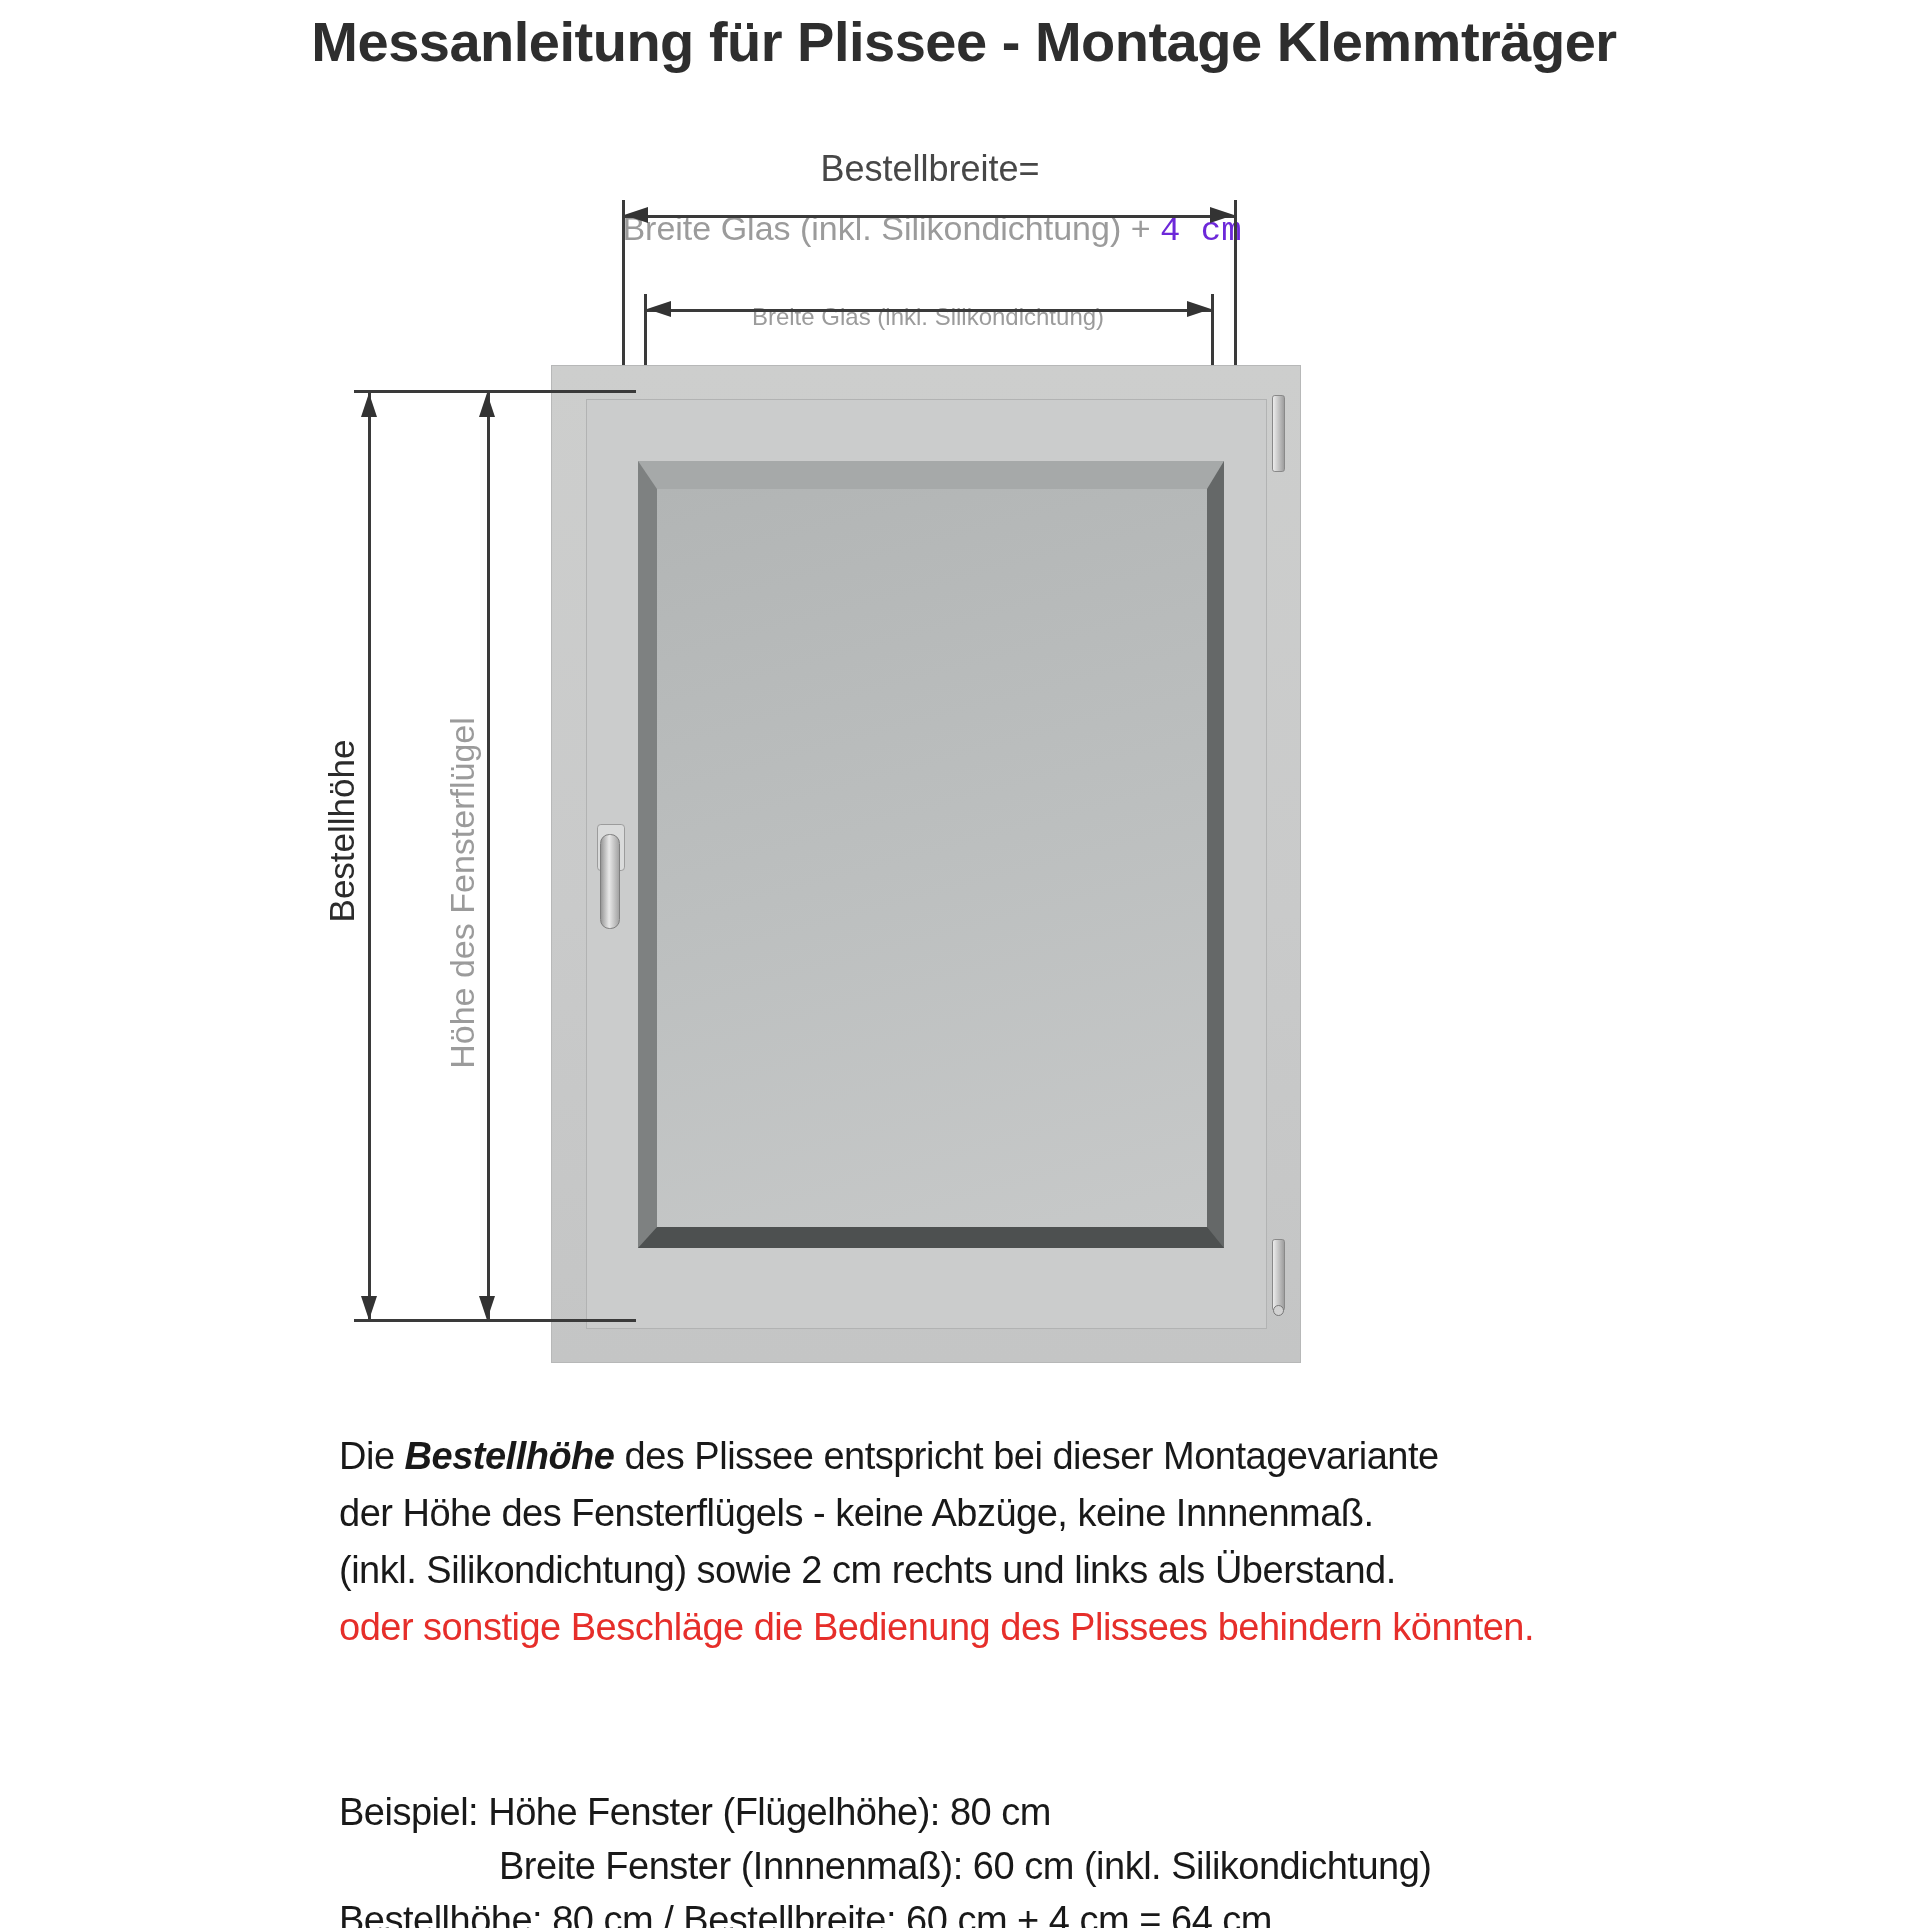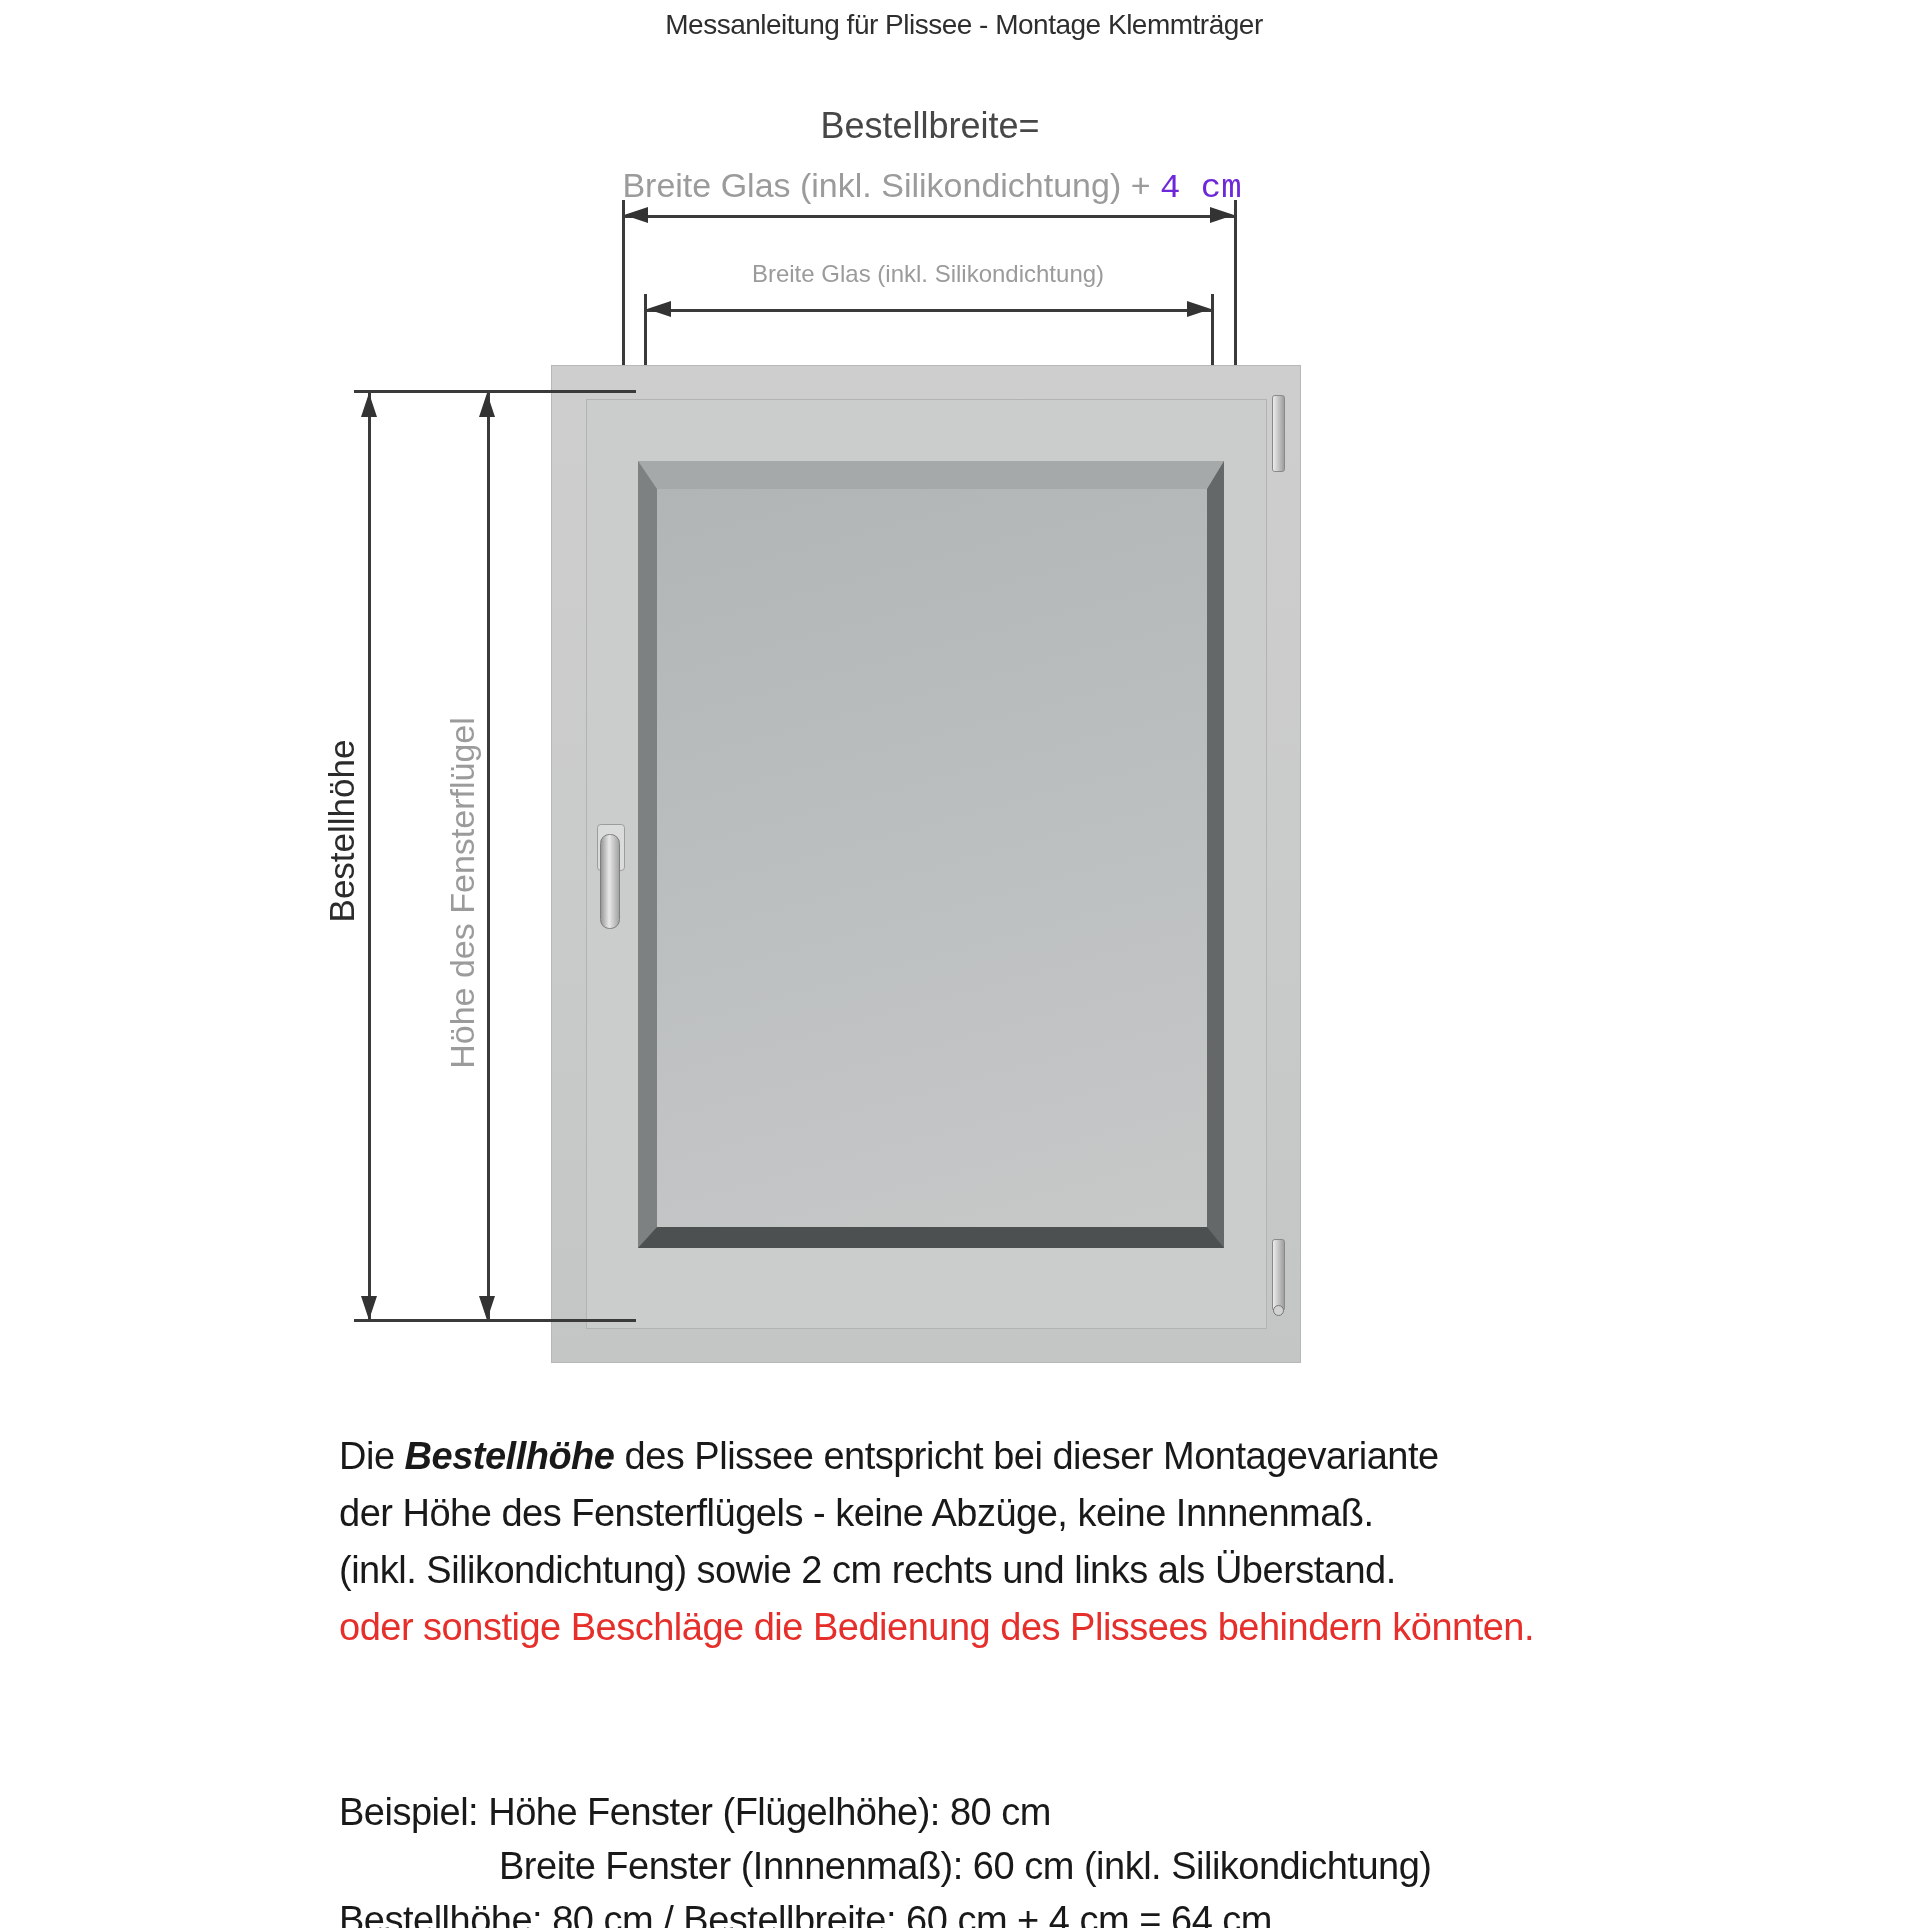--- a/index.html
+++ b/index.html
@@ -1,21 +1,21 @@
 <!DOCTYPE html>
 <html style="font-size:15px"><head>
 <meta charset="utf-8">
 <style>
   html,body{margin:0;padding:0;background:#ffffff;}
   body{width:1928px;height:1928px;position:relative;overflow:hidden;
        font-family:"Liberation Sans","DejaVu Sans",sans-serif;color:#1a1a1a;}
   .abs{position:absolute;}
   
-  .title{top:9.4px;left:0;width:100%;text-align:center;font-size:28px;font-weight:400;color:#2e2e2e;letter-spacing:-0.5px;}
-  .lbl{white-space:nowrap;transform:translateX(-50%);}
+  .title{top:9.4px;left:0;width:100%;text-align:center;font-size:56px;font-weight:700;color:#2e2e2e;letter-spacing:-0.5px;}
+  .lbl{white-space:nowrap;transform:translateX(-50%);margin-top:43px;}
   .lbl-order-width{left:930px;top:105px;font-size:36px;color:#474747;}
   .lbl-width-plus{left:932px;top:166px;font-size:34px;color:#9b9b9b;}
   .lbl-glass-width{left:928px;top:260px;font-size:24px;color:#9b9b9b;}
   .red{color:#6d28d9;font-family:Liberation Mono, monospace;}
   .vlabel{white-space:nowrap;transform:translate(-50%,-50%) rotate(-90deg);}
   .lbl-order-height{left:342px;top:831px;font-size:35px;color:#2b2b2b;}
   .lbl-sash-height{left:462px;top:893px;font-size:34px;color:#9b9b9b;}
   
   .dline{background:#3a3a3a;}
   .ah{width:0;height:0;}

